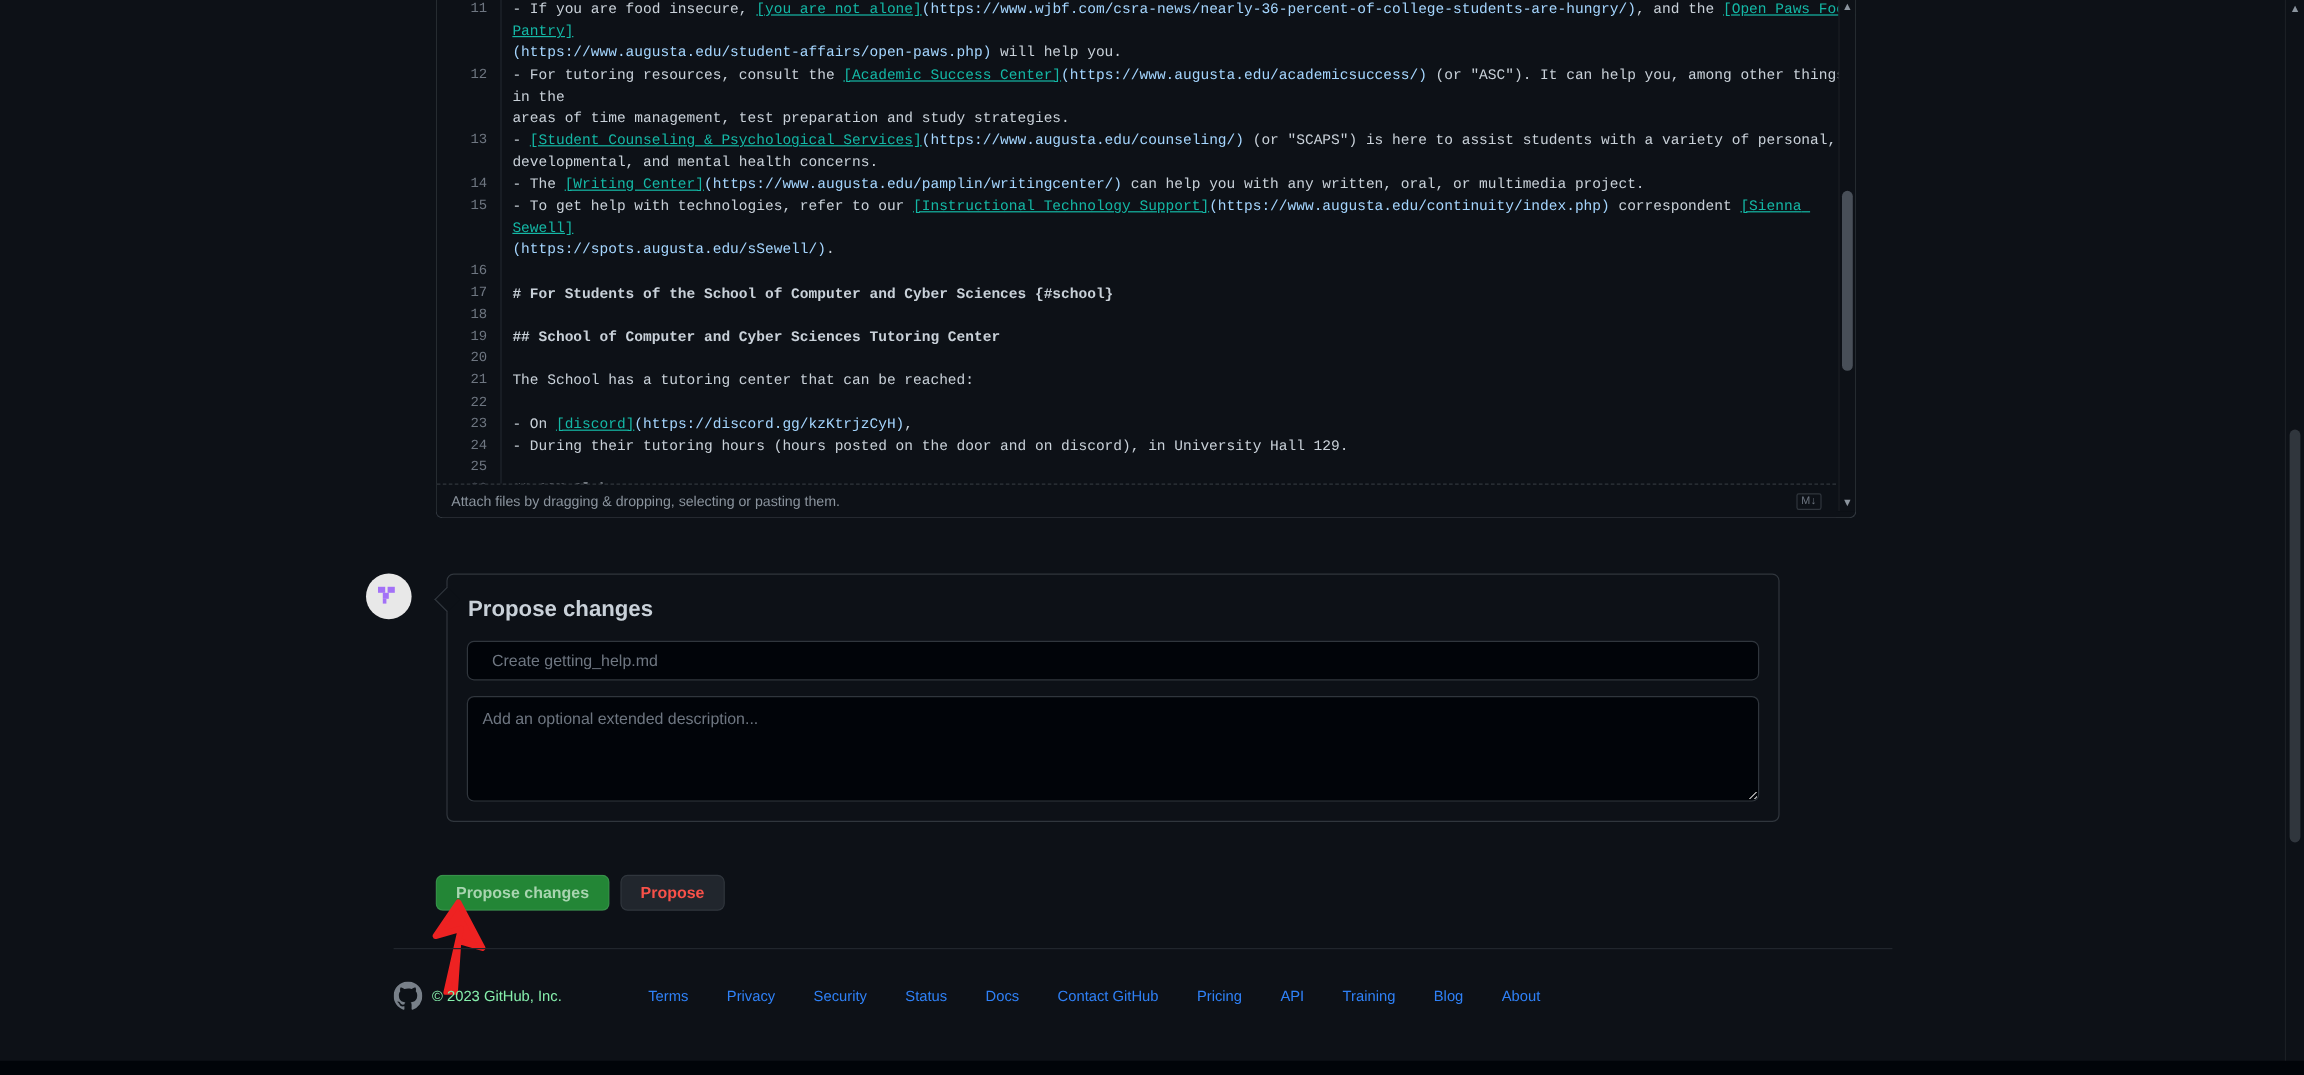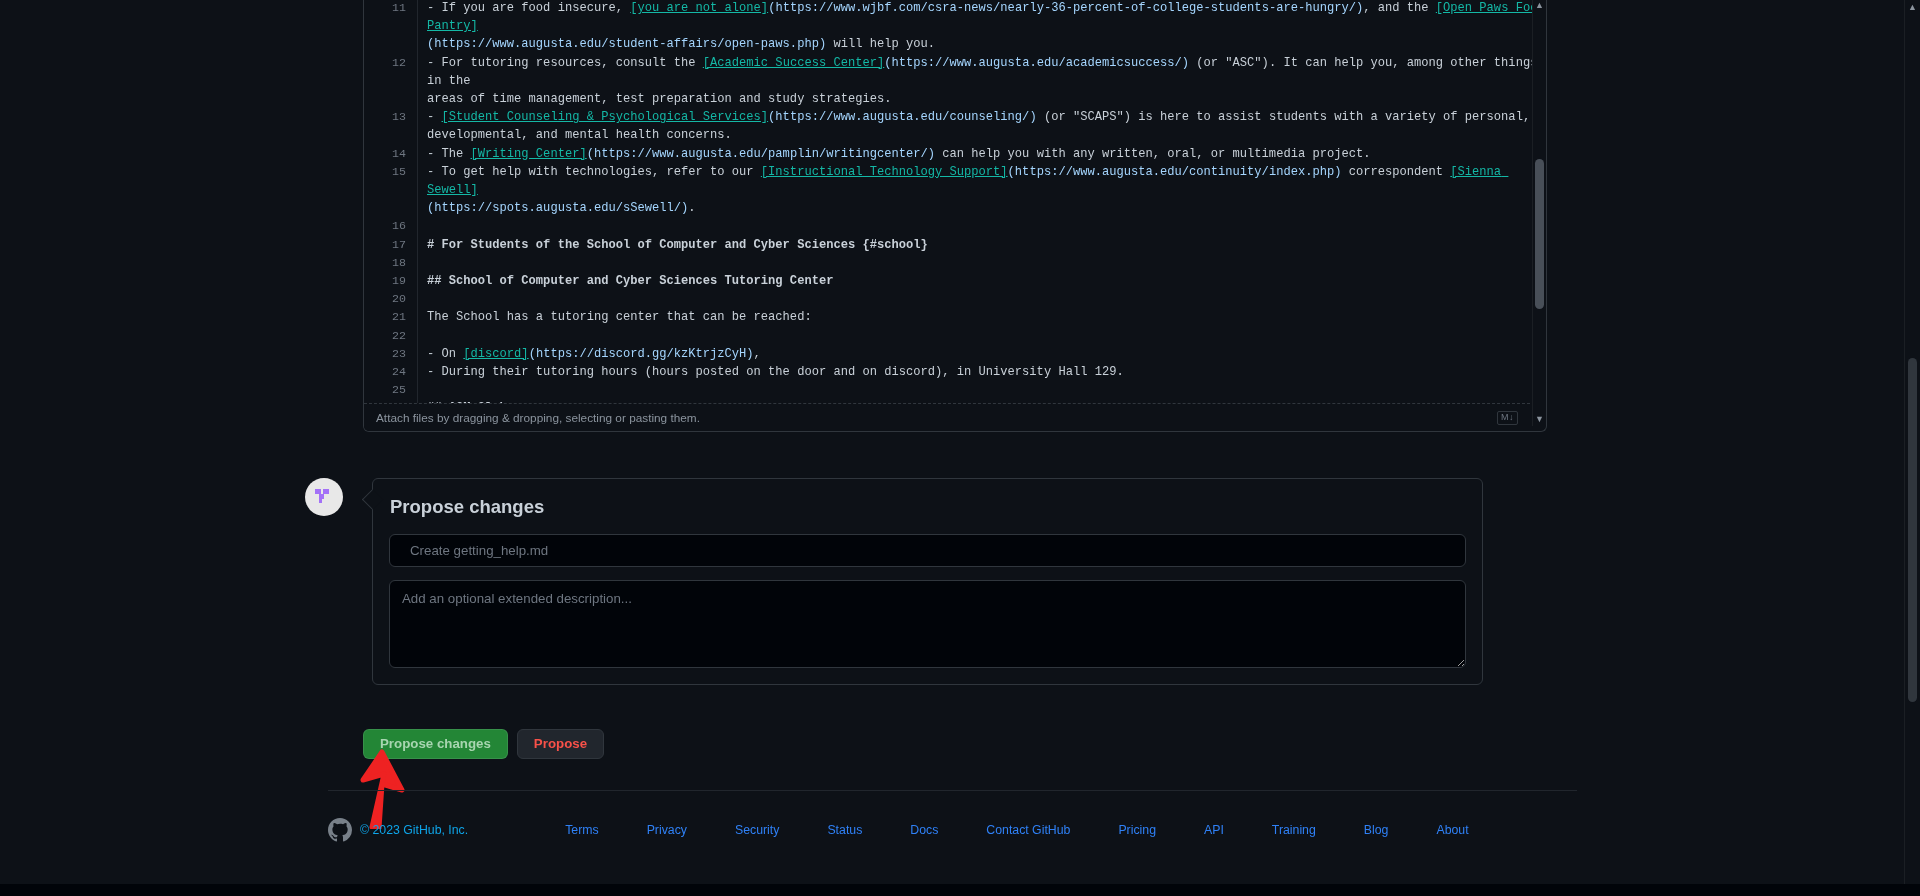--- a/index.html
+++ b/index.html
@@ -233,22 +233,22 @@
     width: 1249px;
     display: flex; align-items: center;
     font-size: 12.3px;
   }
   .gh-mark {
     width: 24px; height: 24px;
     margin-right: 8px;
     flex: 0 0 auto;
     opacity: .85;
   }
-  .copyright { color: #0ea5e9; margin-right: 81px; white-space: nowrap; }
-  .flinks { display: flex; align-items: flex-end; gap: 16px; }
+  .copyright { color: #86efac; margin-right: 56px; white-space: nowrap; }
+  .flinks { display: flex; align-items: flex-end; gap: 0; }
   .flink {
     color: #2f81f7;
     text-decoration: none;
     padding: 0 16px;
     white-space: nowrap;
   }
 
   
   .win-scroll {
     position: absolute; right: 0; top: 0; bottom: 0;

